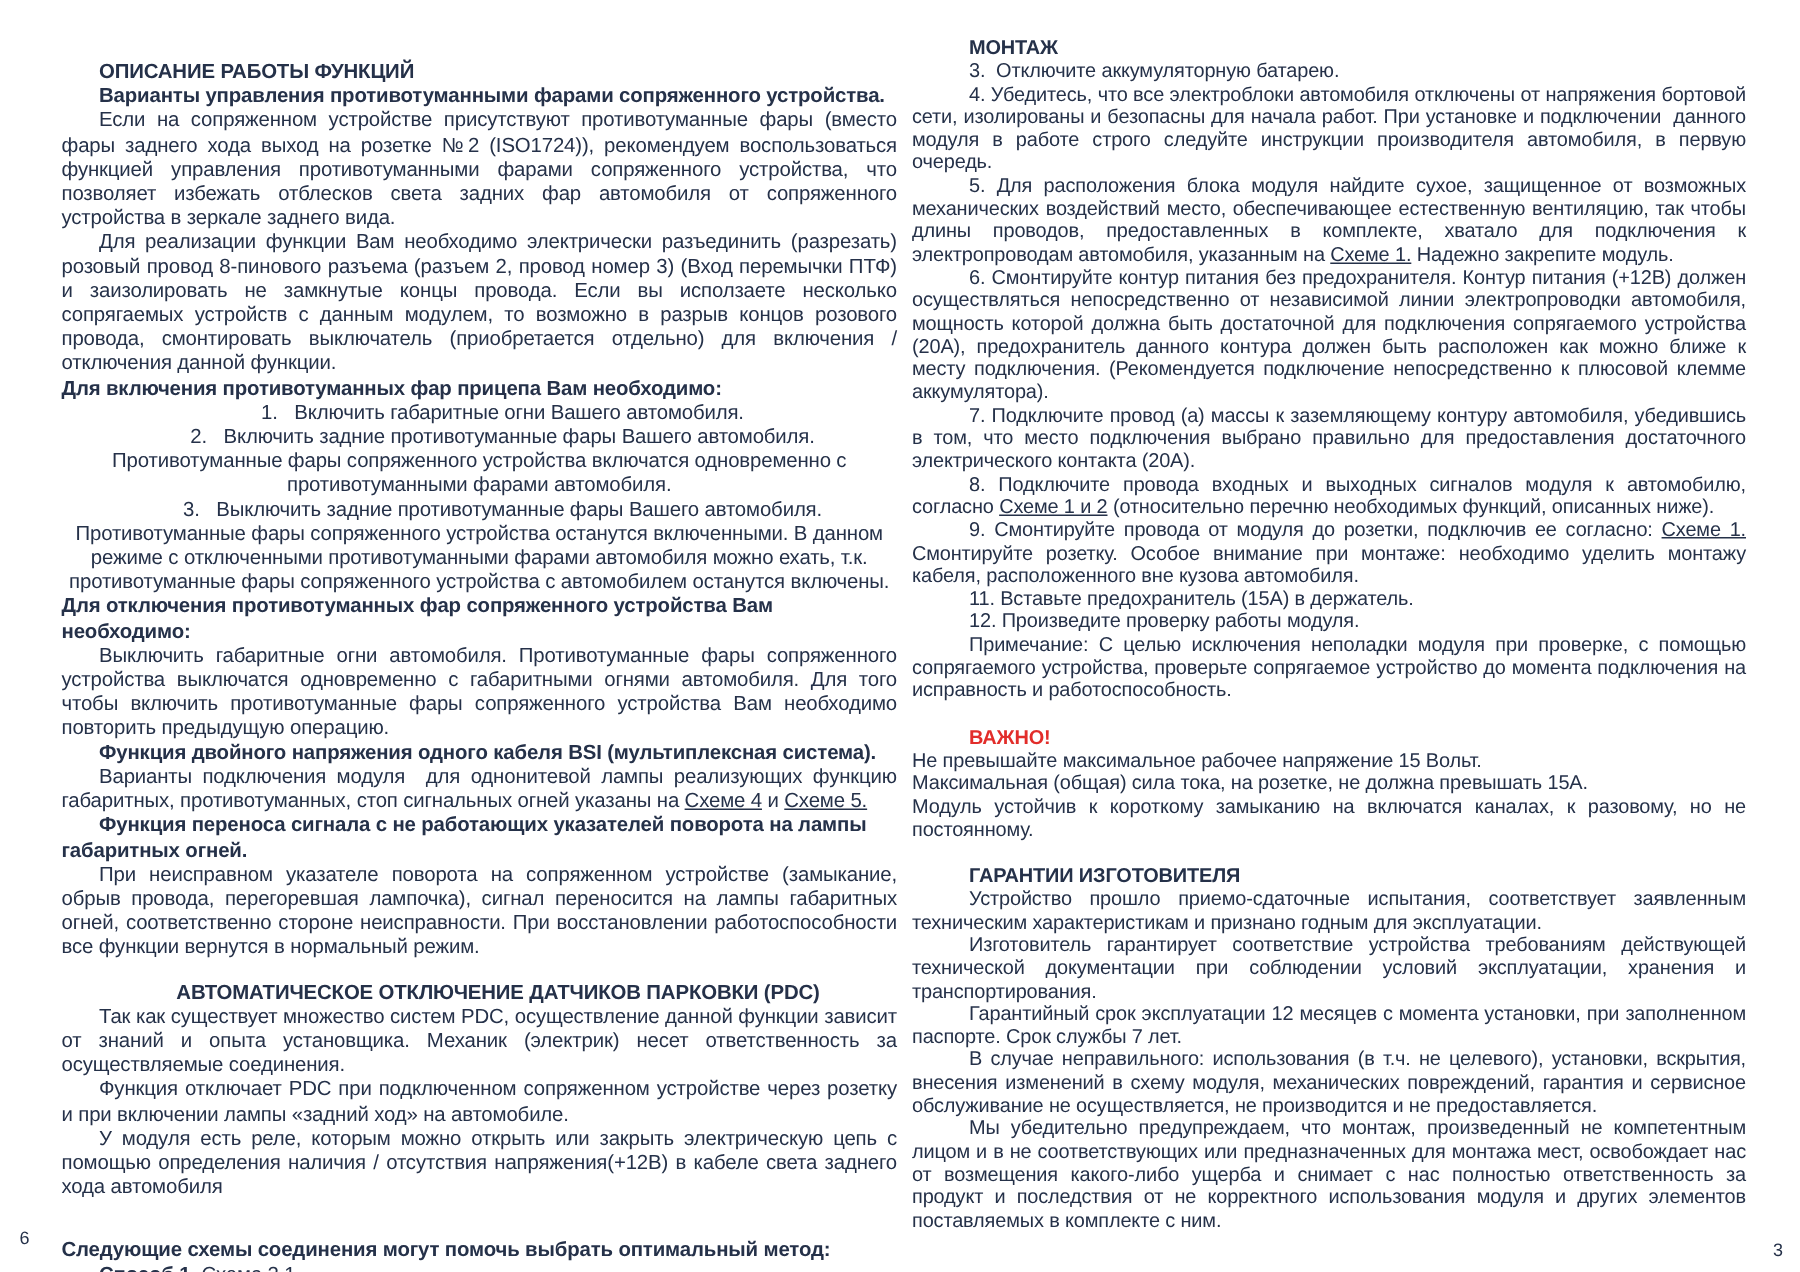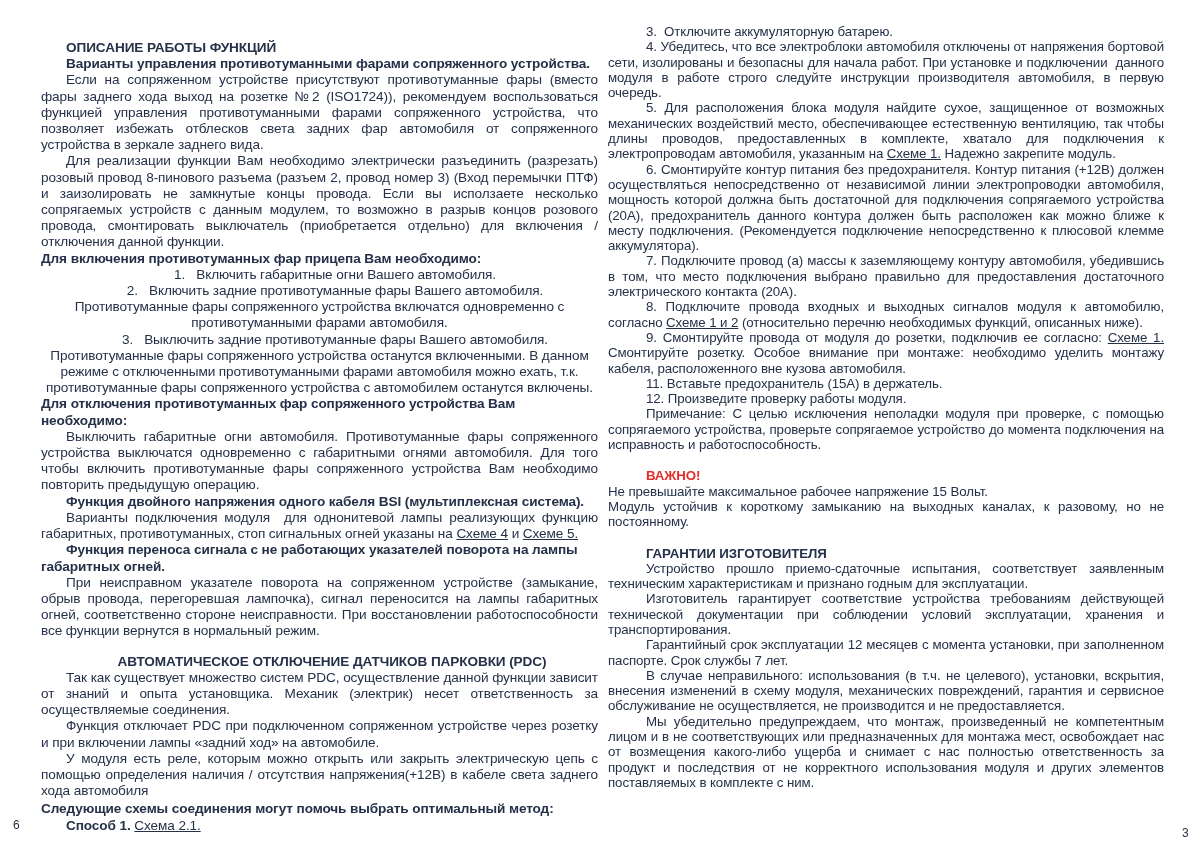--- a/index.html
+++ b/index.html
@@ -18,21 +18,21 @@
   p{margin:0;text-align:justify;}
   .ta-left{text-align:left;}
   .ind{text-indent:25px;}
   .col-right .ind{text-indent:38px;}
   .li{text-indent:31px;text-align:center;}
   .b{font-weight:bold;}
   .red{color:var(--red,#e22d2a);}
   .u{text-decoration:underline;}
   .gap-sm{margin-top:14px;text-align:center;}
   .gap-md{margin-top:16px;}
-  .gap-lg{margin-top:2px;}
+  .gap-lg{margin-top:26px;}
   .pgnum{position:absolute;font-size:12px;color:var(--text,#253149);}
   .pgnum-left{left:13px;top:818px;}
   .pgnum-right{left:1182px;top:826px;}
 </style>
 </head>
 <body>
 
 <div class="sheet">
 
   <div class="col col-left">
@@ -53,33 +53,35 @@
     <p class="b ind ta-left gap-sm">АВТОМАТИЧЕСКОЕ ОТКЛЮЧЕНИЕ ДАТЧИКОВ ПАРКОВКИ (PDC)</p>
     <p class="ind">Так как существует множество систем PDC, осуществление данной функции зависит от знаний и опыта установщика. Механик (электрик) несет ответственность за осуществляемые соединения.</p>
     <p class="ind">Функция отключает PDC при подключенном сопряженном устройстве через розетку и при включении лампы «задний ход» на автомобиле.</p>
     <p class="ind">У модуля есть реле, которым можно открыть или закрыть электрическую цепь с помощью определения наличия / отсутствия напряжения(+12В) в кабеле света заднего хода автомобиля</p>
     <p class="b ta-left gap-lg">Следующие схемы соединения могут помочь выбрать оптимальный метод:</p>
     <p class="ind ta-left"><span class="b">Способ 1.&nbsp;</span><span class="u">Схема 2.1.</span></p>
   </div>
   <div class="pgnum pgnum-left">6</div>
 
   <div class="col col-right">
+    <p class="b ind ta-left">МОНТАЖ</p>
     <p class="ind ta-left">3.&nbsp;&nbsp;Отключите аккумуляторную батарею.</p>
     <p class="ind">4. Убедитесь, что все электроблоки автомобиля отключены от напряжения бортовой сети, изолированы и безопасны для начала работ. При установке и подключении &nbsp;данного модуля в работе строго следуйте инструкции производителя автомобиля, в первую очередь.</p>
     <p class="ind"><span>5. Для расположения блока модуля найдите сухое, защищенное от возможных механических воздействий место, обеспечивающее естественную вентиляцию, так чтобы длины проводов, предоставленных в комплекте, хватало для подключения к электропроводам автомобиля, указанным на </span><span class="u">Схеме 1.</span><span> Надежно закрепите модуль.</span></p>
     <p class="ind">6. Смонтируйте контур питания без предохранителя. Контур питания (+12В) должен осуществляться непосредственно от независимой линии электропроводки автомобиля, мощность которой должна быть достаточной для подключения сопрягаемого устройства (20А), предохранитель данного контура должен быть расположен как можно ближе к месту подключения. (Рекомендуется подключение непосредственно к плюсовой клемме аккумулятора).</p>
     <p class="ind">7. Подключите провод (а) массы к заземляющему контуру автомобиля, убедившись в том, что место подключения выбрано правильно для предоставления достаточного электрического контакта (20А).</p>
     <p class="ind"><span>8. Подключите провода входных и выходных сигналов модуля к автомобилю, согласно </span><span class="u">Схеме 1 и 2</span><span> (относительно перечню необходимых функций, описанных ниже).</span></p>
     <p class="ind"><span>9. Смонтируйте провода от модуля до розетки, подключив ее согласно: </span><span class="u">Схеме 1.</span><span> Смонтируйте розетку. Особое внимание при монтаже: необходимо уделить монтажу кабеля, расположенного вне кузова автомобиля.</span></p>
     <p class="ind ta-left">11. Вставьте предохранитель (15А) в держатель.</p>
     <p class="ind ta-left">12. Произведите проверку работы модуля.</p>
     <p class="ind">Примечание: С целью исключения неполадки модуля при проверке, с помощью сопрягаемого устройства, проверьте сопрягаемое устройство до момента подключения на исправность и работоспособность.</p>
     <p class="b red ind ta-left gap-md">ВАЖНО!</p>
     <p class="ta-left">Не превышайте максимальное рабочее напряжение 15 Вольт.</p>
-    <p>Модуль устойчив к короткому замыканию на выходных каналах, к разовому, но не постоянному.</p>
+    <p class="ta-left">Максимальная (общая) сила тока, на розетке, не должна превышать 15А.</p>
+    <p>Модуль устойчив к короткому замыканию на включатся каналах, к разовому, но не постоянному.</p>
     <p class="b ind ta-left gap-md">ГАРАНТИИ ИЗГОТОВИТЕЛЯ</p>
     <p class="ind">Устройство прошло приемо-сдаточные испытания, соответствует заявленным техническим характеристикам и признано годным для эксплуатации.</p>
     <p class="ind">Изготовитель гарантирует соответствие устройства требованиям действующей технической документации при соблюдении условий эксплуатации, хранения и транспортирования.</p>
     <p class="ind">Гарантийный срок эксплуатации 12 месяцев с момента установки, при заполненном паспорте. Срок службы 7 лет.</p>
     <p class="ind">В случае неправильного: использования (в т.ч. не целевого), установки, вскрытия, внесения изменений в схему модуля, механических повреждений, гарантия и сервисное обслуживание не осуществляется, не производится и не предоставляется.</p>
     <p class="ind">Мы убедительно предупреждаем, что монтаж, произведенный не компетентным лицом и в не соответствующих или предназначенных для монтажа мест, освобождает нас от возмещения какого-либо ущерба и снимает с нас полностью ответственность за продукт и последствия от не корректного использования модуля и других элементов поставляемых в комплекте с ним.</p>
   </div>
   <div class="pgnum pgnum-right">3</div>
 
 </div>

